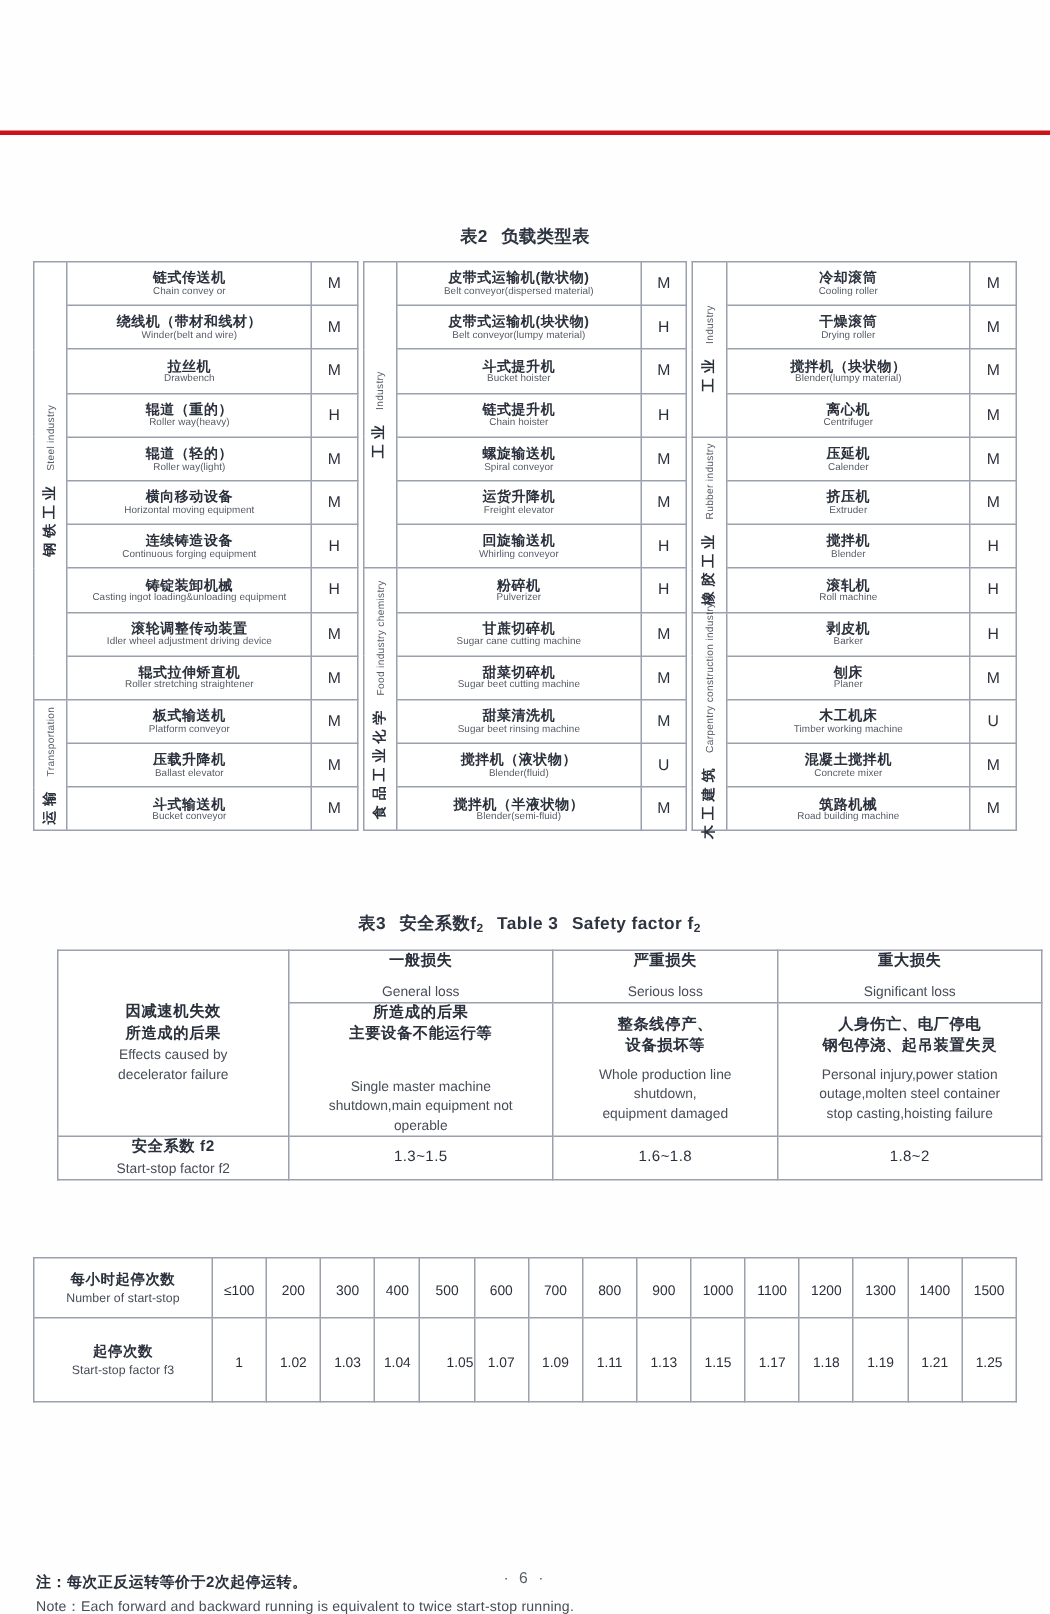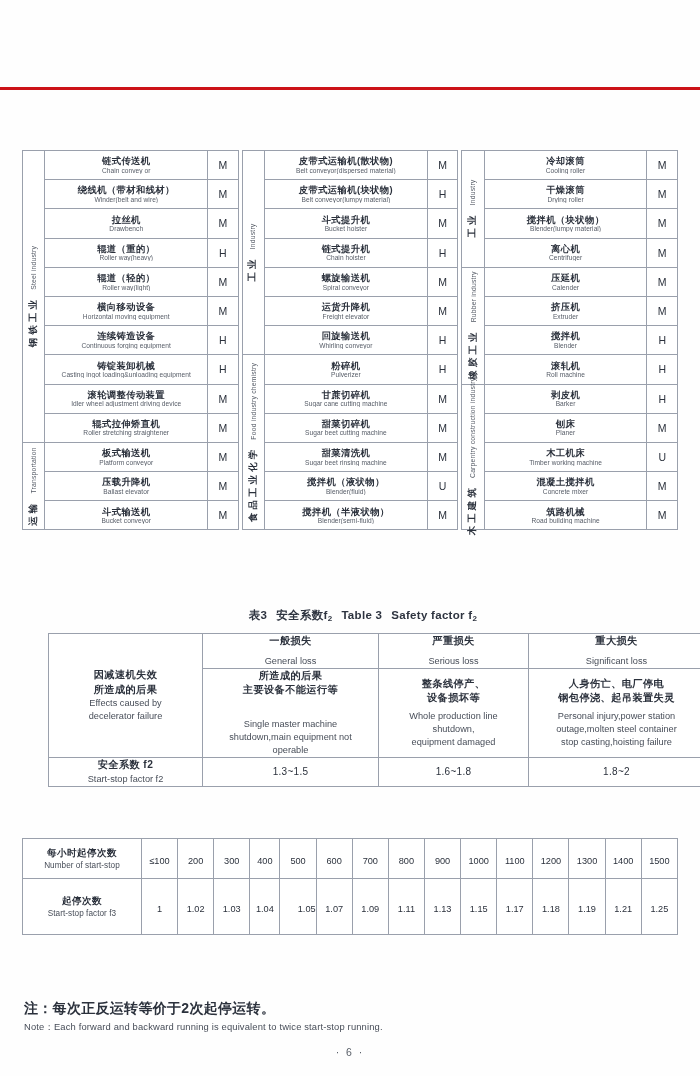--- a/index.html
+++ b/index.html
@@ -117,21 +117,21 @@
     font-size: 6.8px;
     color: #555b66;
     letter-spacing: .2px;
   }
   
   .t2 td.spacer { border: none; width: 4px; }
 
   
   #table3-wrap {
     position: absolute;
-    left: 22px; top: 608px;
+    left: 12px; top: 608px;
     width: 656px;
     padding-left: 26px;
   }
   #table3-title { margin-bottom: 10px; }
   .t3 td {
     border: 1px solid #9aa0ac;
     text-align: center;
     padding: 5px 4px;
     vertical-align: middle;
   }
@@ -158,21 +158,21 @@
   .t4 .numv { font-size: 9.2px; color:#2b313c; }
   .t4 tr.r1 td { height: 40px; }
   .t4 tr.r2 td { height: 56px; }
 
   
   #note {
     position: absolute;
     left: 24px; top: 1000px;
     width: 660px;
   }
-  #note .zh { font-size: 14px; font-weight:bold; color:#2b313c; letter-spacing:.3px; display:block; }
+  #note .zh { font-size: 10px; font-weight:bold; color:#2b313c; letter-spacing:.3px; display:block;margin-top:48px; }
   #note .en { font-size: 9.4px; color:#474d58; letter-spacing:.15px; display:block; margin-top:3px; }
 
   
   #pagenum {
     position: absolute;
     left: 0; bottom: 18px;
     width: 700px;
     text-align: center;
     font-size: 10.5px;
     color: #5a6069;
@@ -180,20 +180,23 @@
   }
 </style>
 </head>
 <body>
 
 <div class="page">
 
   <div class="top-rule"></div>
 
   <div id="table2-wrap">
+    <div class="tbl-title" id="table2-title">
+      <span>表2</span><span class="sp"></span><span>负载类型表</span>
+    </div>
     <table class="grid t2">
       <colgroup>
         <col style="width:22px">
           <col style="width:160px">
           <col style="width:30px">
         <col style="width:4px">
         <col style="width:22px">
           <col style="width:160px">
           <col style="width:30px">
         <col style="width:4px">

